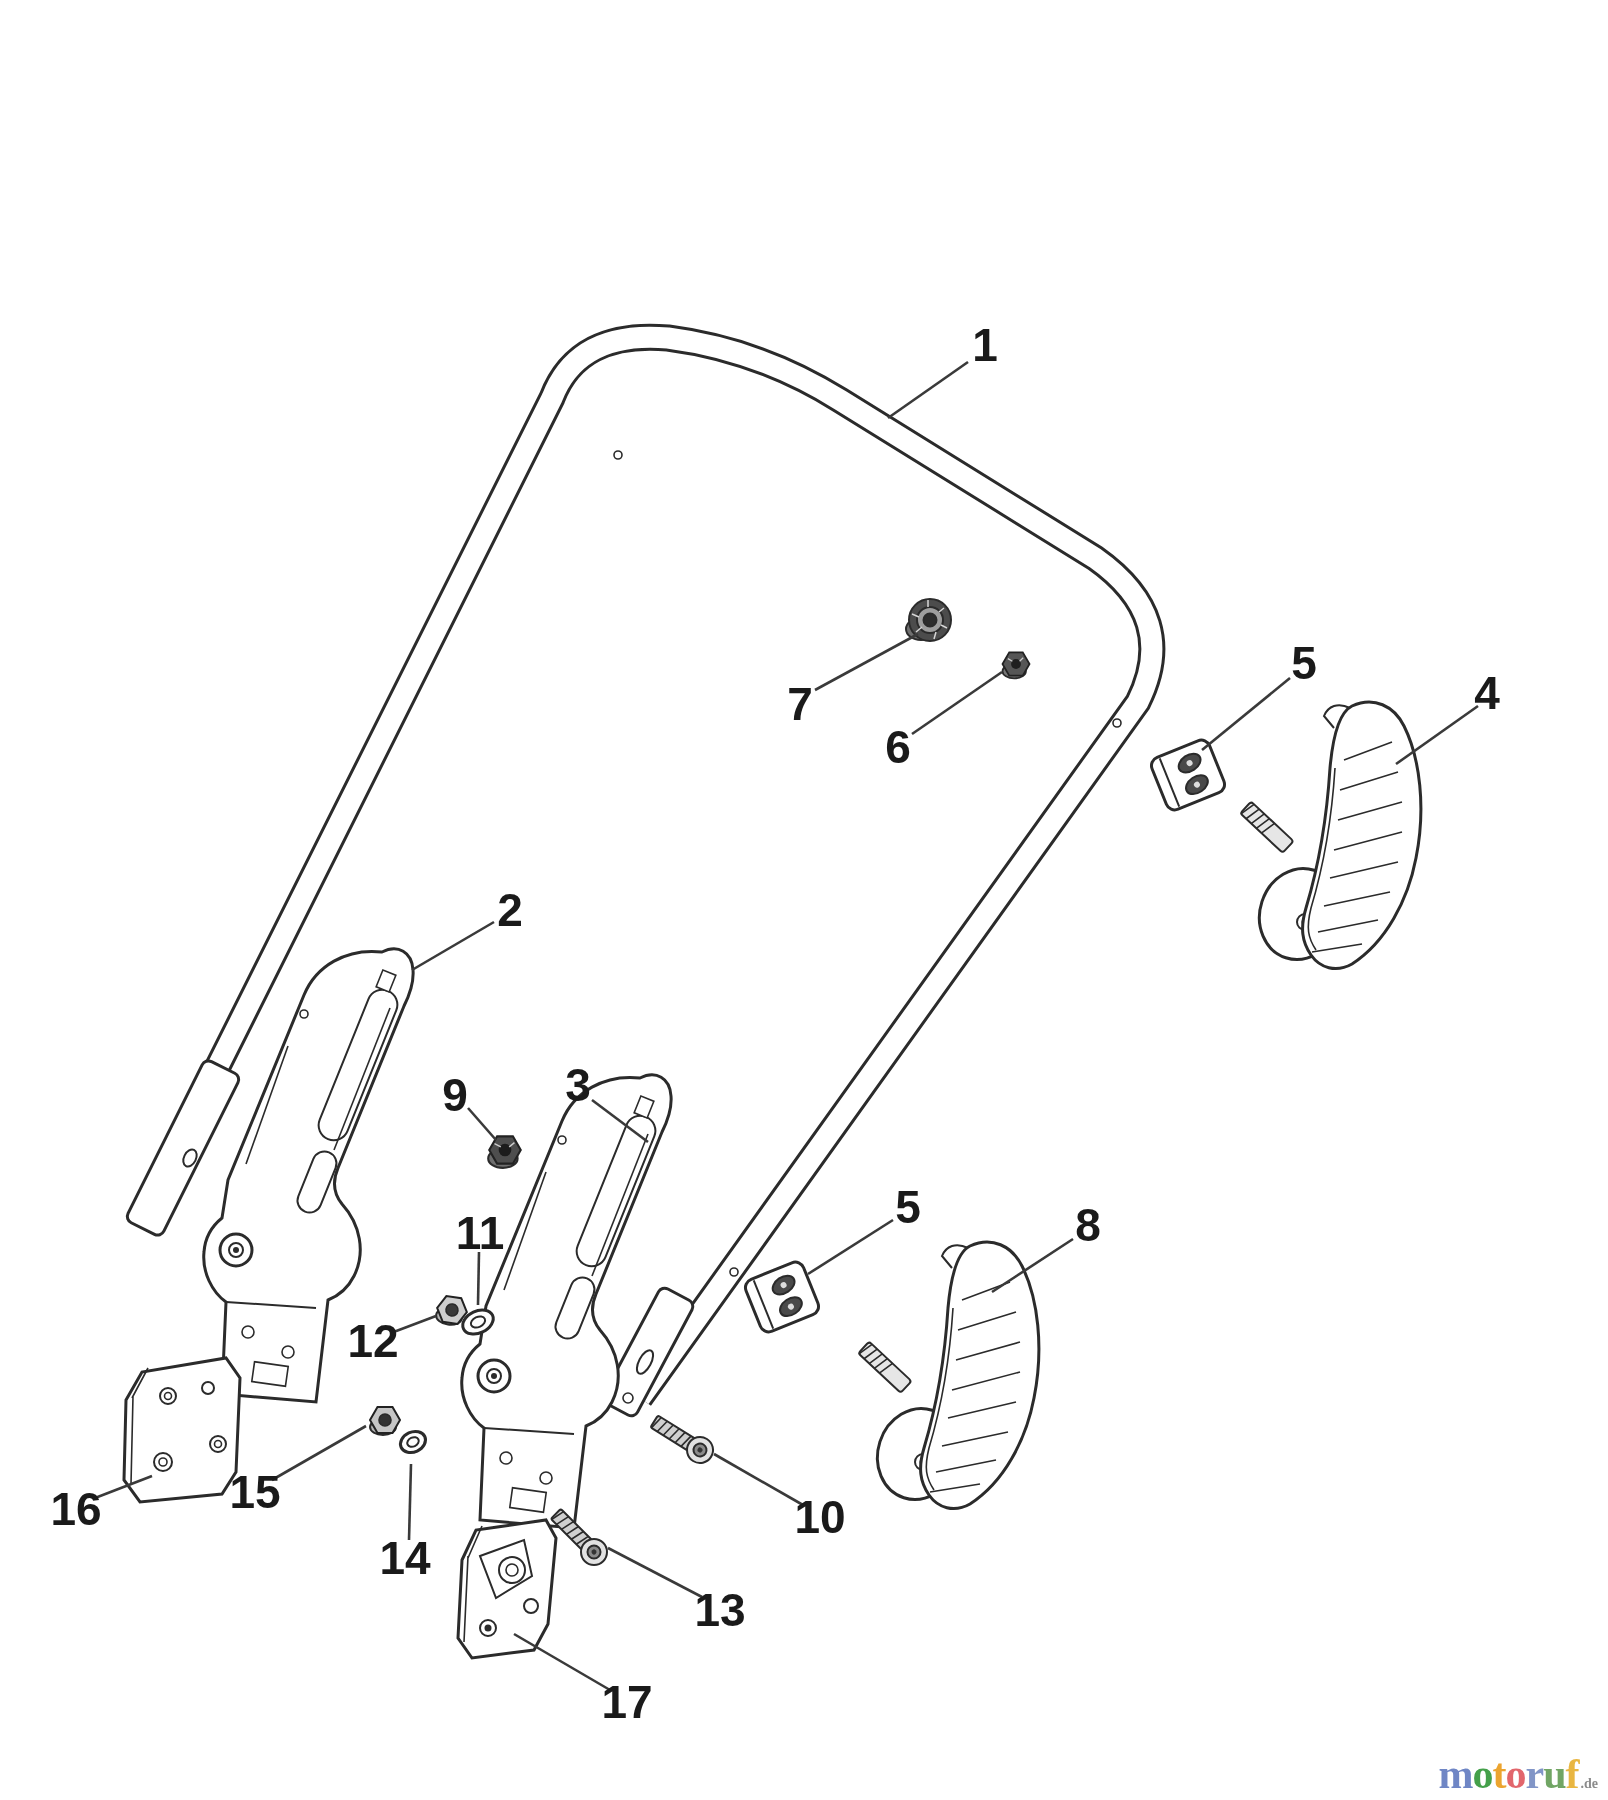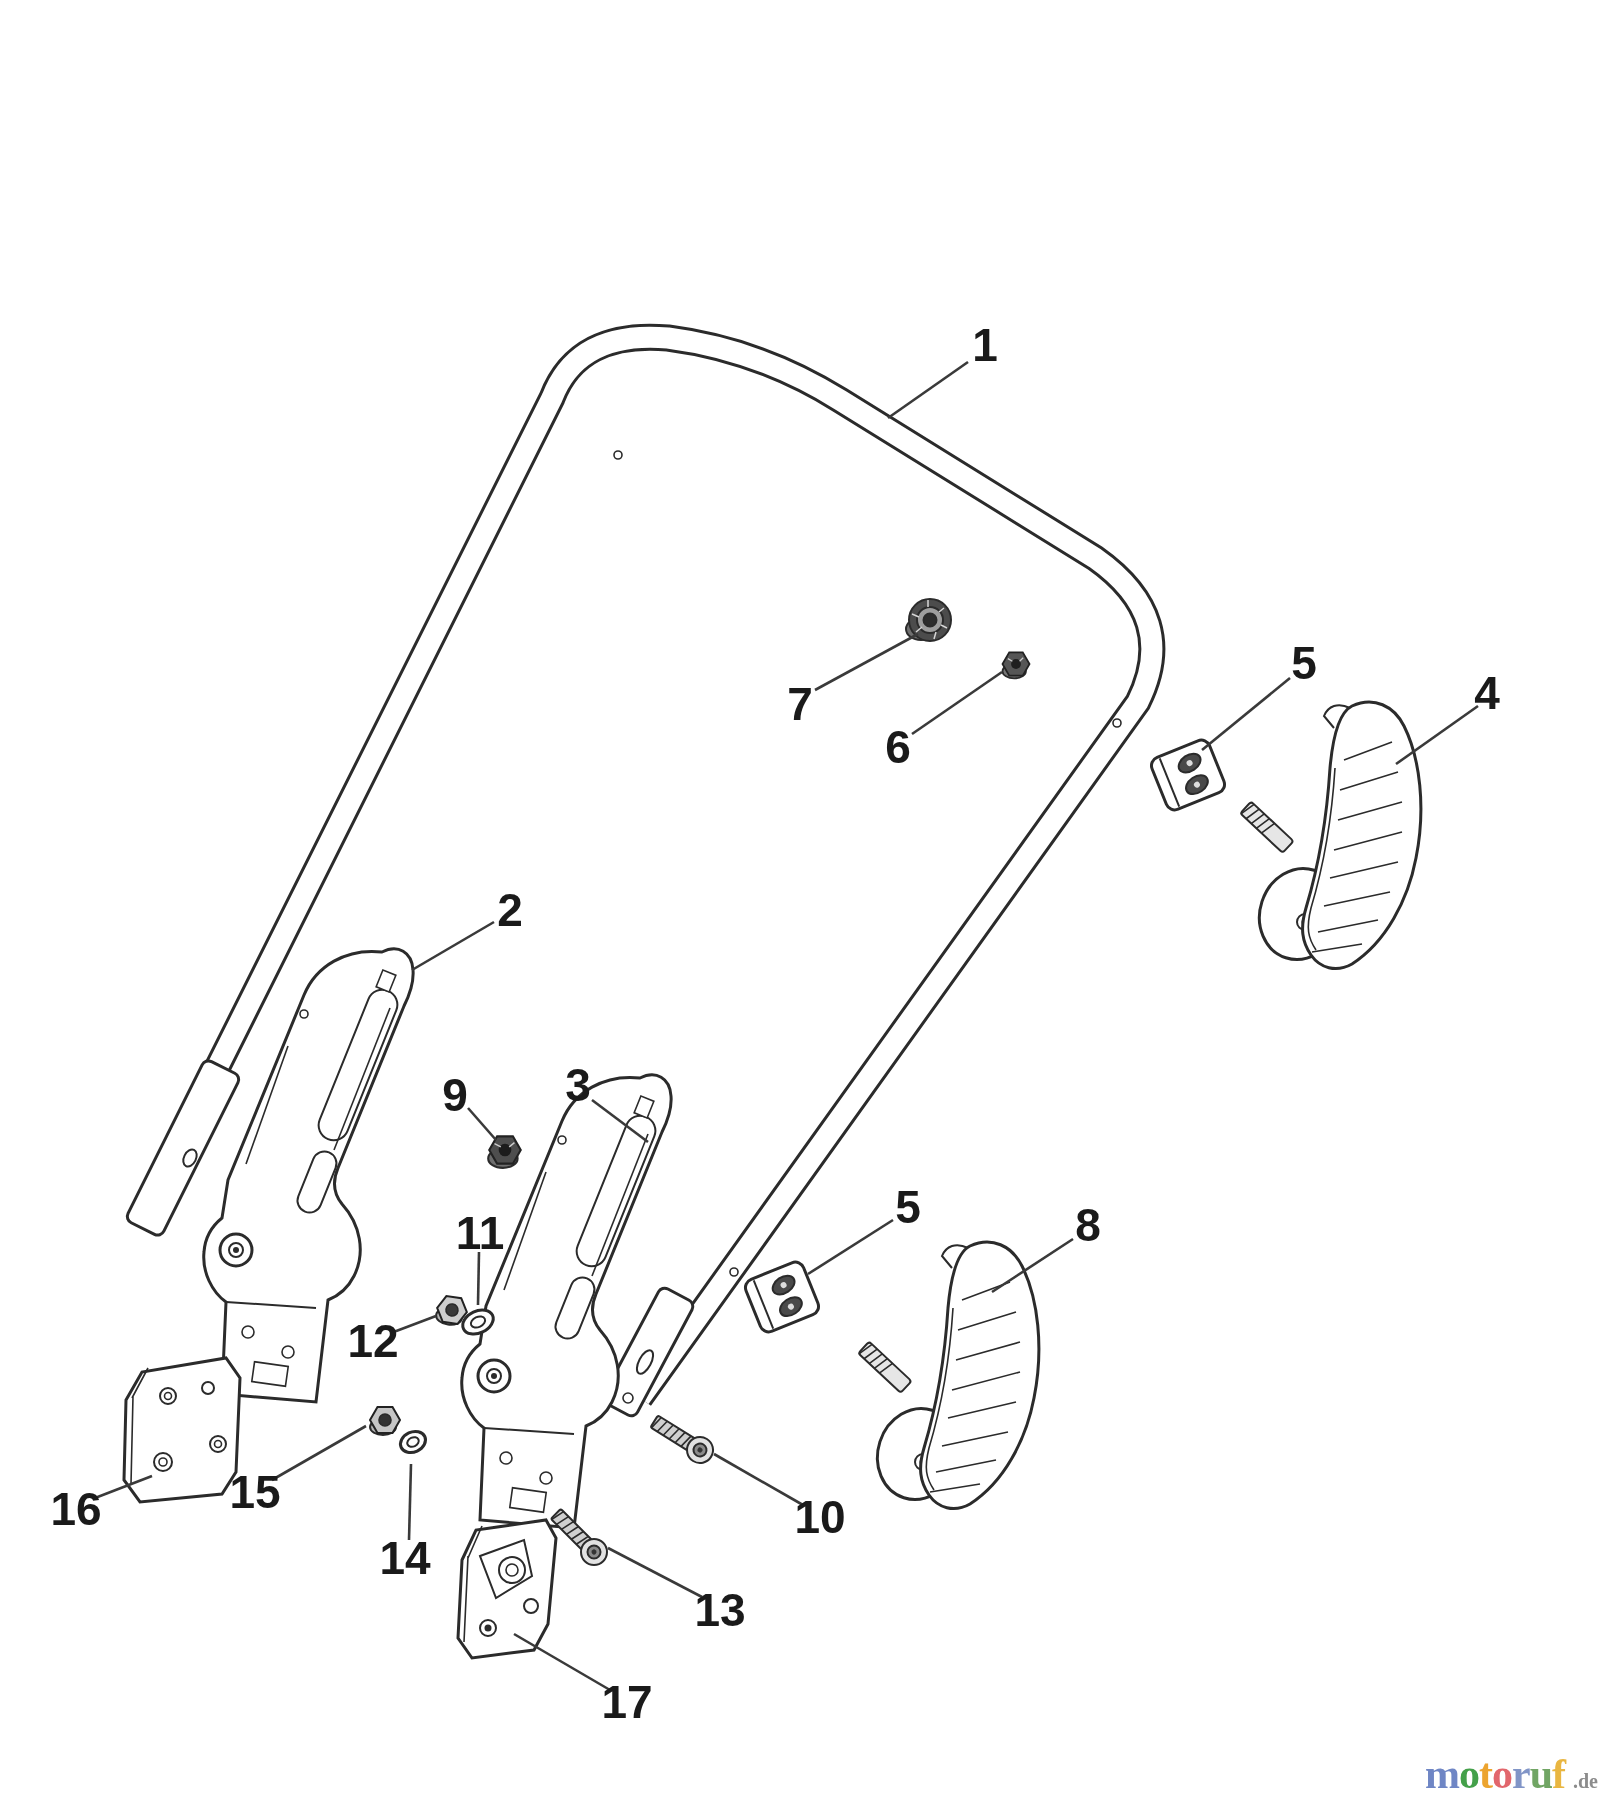--- a/index.html
+++ b/index.html
@@ -8,21 +8,21 @@
   svg{position:absolute;left:0;top:0;}
   .plabel{font-family:"Liberation Sans",sans-serif;font-weight:bold;font-size:46px;
           fill:#1a1a1a;text-anchor:middle;}
   .leader{stroke:#3a3a3a;stroke-width:2.6;fill:none;}
   .s3{stroke:#2b2b2b;stroke-width:3;}
   .s2{stroke:#2b2b2b;stroke-width:2;}
   .s15{stroke:#2b2b2b;stroke-width:1.6;}
   .watermark{position:absolute;right:10px;bottom:2px;
              font-family:"Liberation Serif",serif;font-weight:bold;font-size:42px;
              letter-spacing:-1px;white-space:nowrap;}
-  .watermark .suffix{font-size:20px;font-weight:bold;letter-spacing:0;margin-left:8px;font-family:Liberation Serif, serif;}
+  .watermark .suffix{font-size:14px;font-weight:bold;letter-spacing:0;margin-left:2px;font-family:Liberation Serif, serif;}
 </style>
 </head>
 <body>
 
 <div class="stage">
 <svg viewBox="0 0 1608 1800" width="1608" height="1800">
 
   <defs>
     <path id="hexPath" d="M 15 0 L 7.5 13 L -7.5 13 L -15 0 L -7.5 -13 L 7.5 -13 Z"></path>
 

